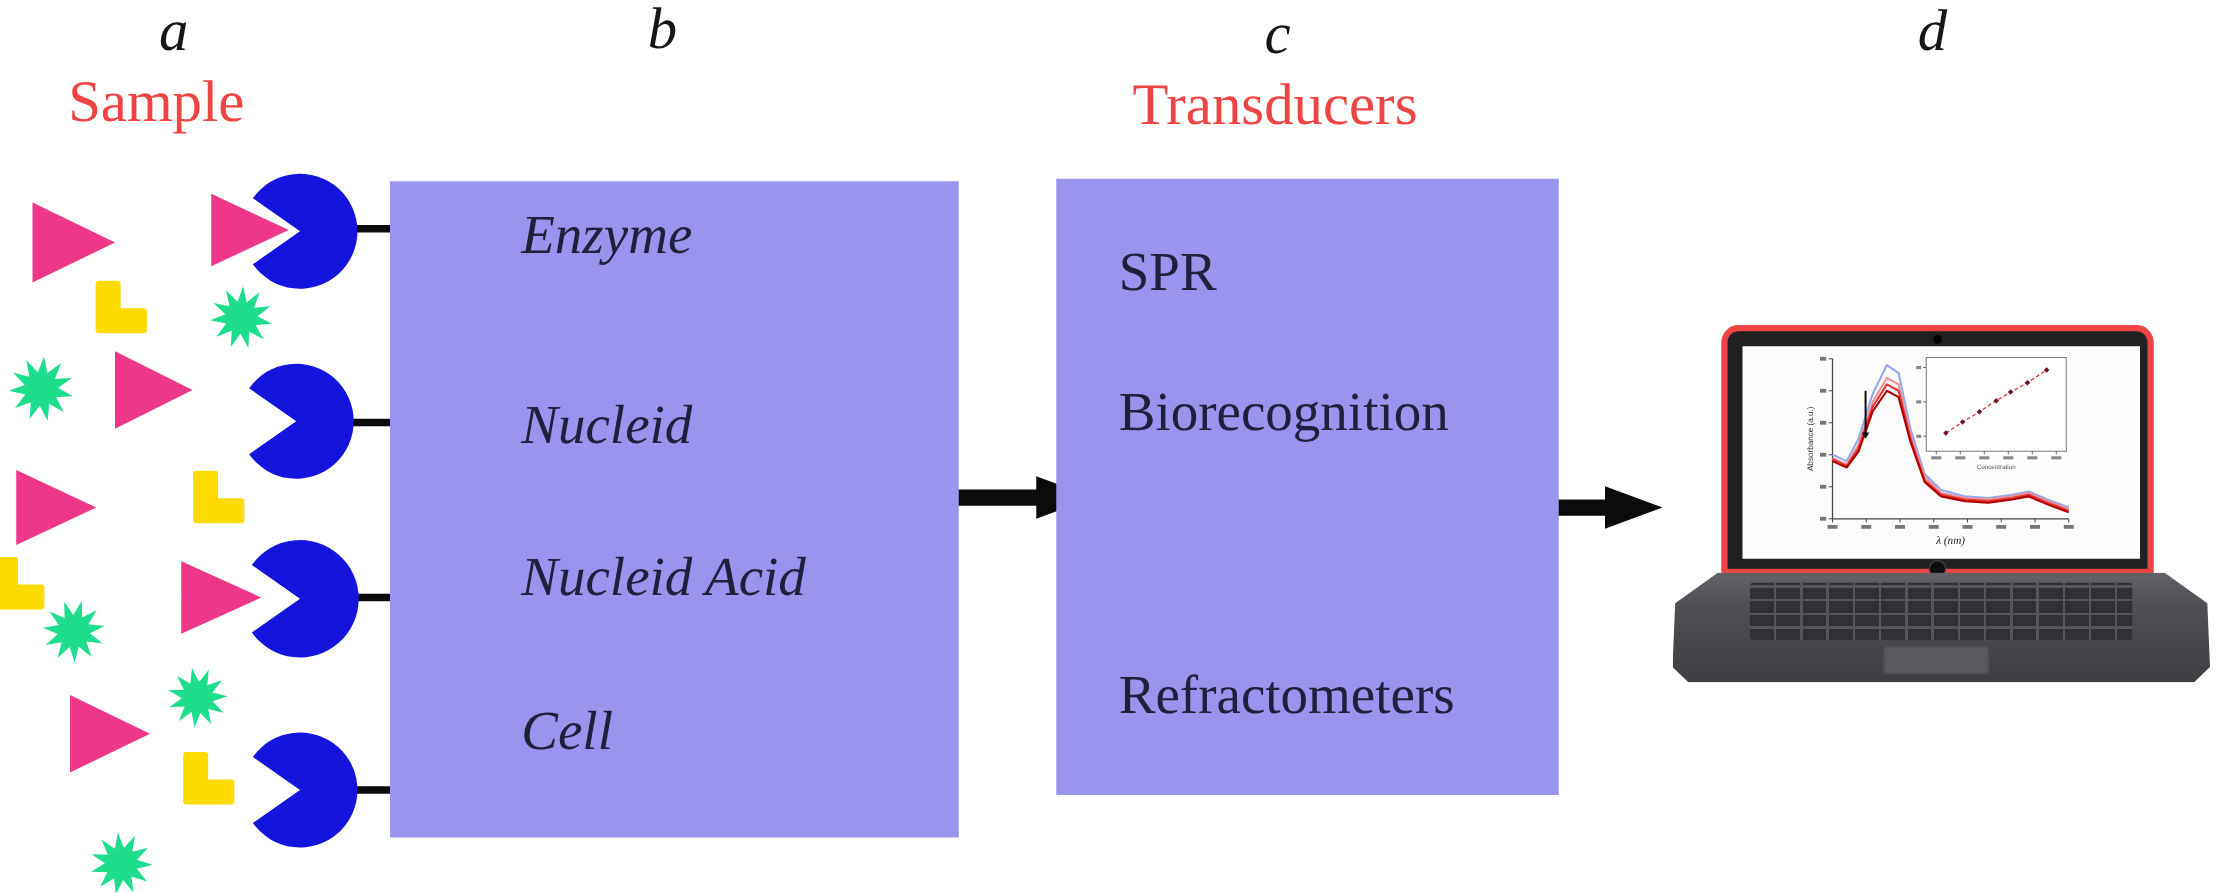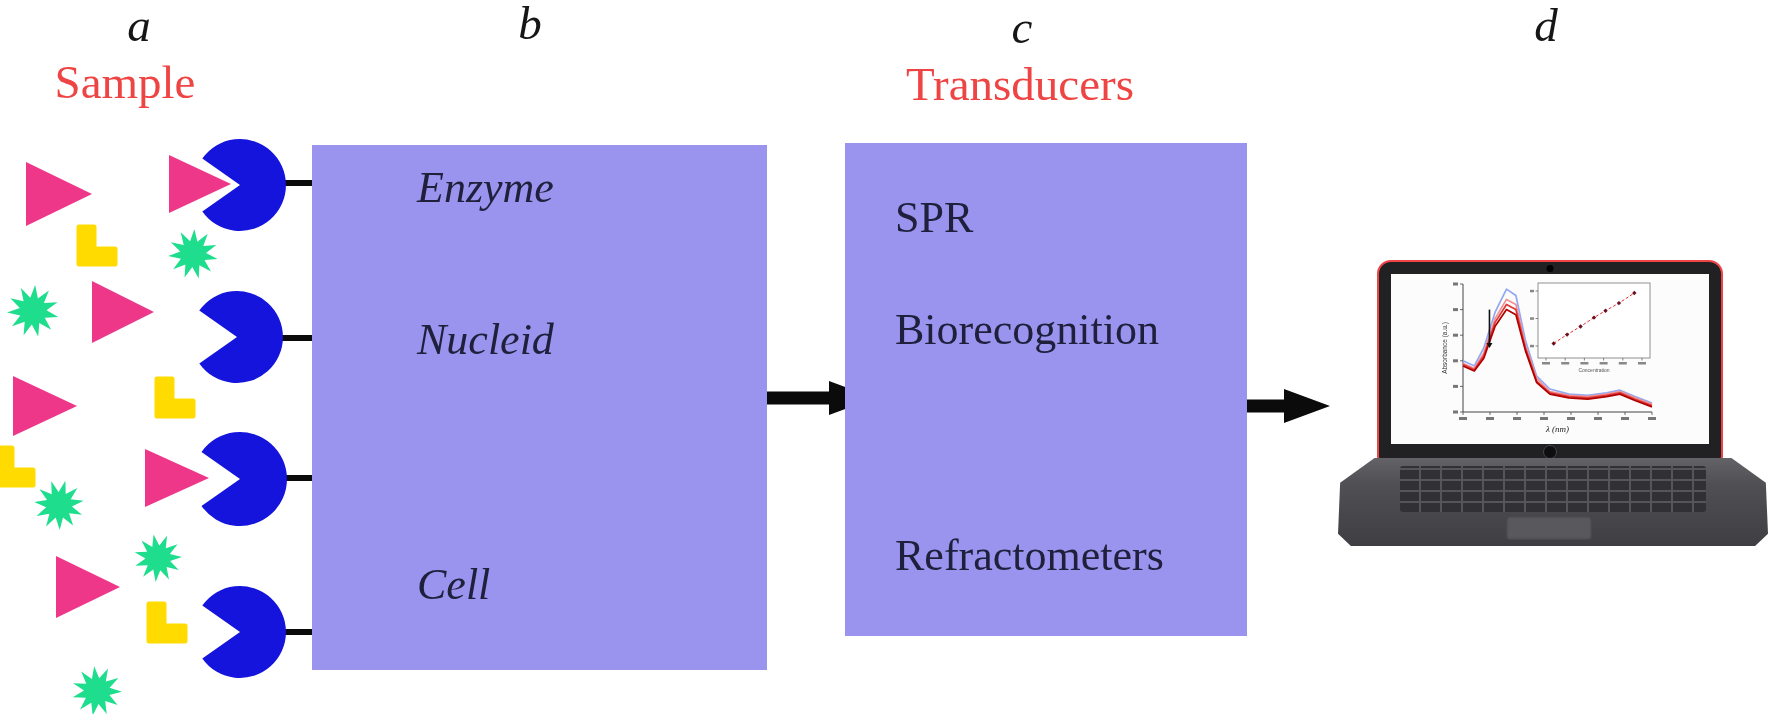--- a/index.html
+++ b/index.html
@@ -24,21 +24,21 @@
   }
   .b-i1{left:105px;top:21px;}  .b-i2{left:105px;top:173px;}
   .b-i3{left:105px;top:295px;} .b-i4{left:105px;top:418px;}
   .c-i1{left:50px;top:53px;}   .c-i2{left:50px;top:165px;}
   .c-i3{left:50px;top:282px;}  .c-i4{left:50px;top:391px;}
 
   
   .laptop{position:absolute;left:1338px;top:256px;width:430px;height:292px;}
   .lid{
     position:absolute;left:39px;top:4px;width:346px;height:200px;
-    background:#212123;border:2px solid #ef4444;border-radius:14px 14px 3px 3px;
+    background:#212123;border:5px solid #ef4444;border-radius:14px 14px 3px 3px;
     box-sizing:border-box;
   }
   .screen{
     position:absolute;left:12px;top:12px;width:318px;height:170px;
     background:#fcfcfc;overflow:hidden;
   }
   .webcam{
     position:absolute;left:50%;top:3px;width:7px;height:7px;border-radius:50%;
     background:#000;transform:translateX(-50%);
   }
@@ -100,20 +100,21 @@
   <div class="letter" style="left:530px;top:0px">b</div>
   <div class="letter" style="left:1022px;top:4px">c</div>
   <div class="letter" style="left:1546px;top:2px">d</div>
 
   <div class="title" style="left:125px;top:58px">Sample</div>
   <div class="title" style="left:1020px;top:60px">Transducers</div>
 
   <div class="box box-b">
     <div class="box-item b-i1">Enzyme</div>
     <div class="box-item b-i2">Nucleid</div>
+    <div class="box-item b-i3">Nucleid Acid</div>
     <div class="box-item b-i4">Cell</div>
   </div>
 
   <div class="box box-c">
     <div class="box-item c-i1">SPR</div>
     <div class="box-item c-i2">Biorecognition</div>
     <div class="box-item c-i4">Refractometers</div>
   </div>
 
   <div class="laptop">

